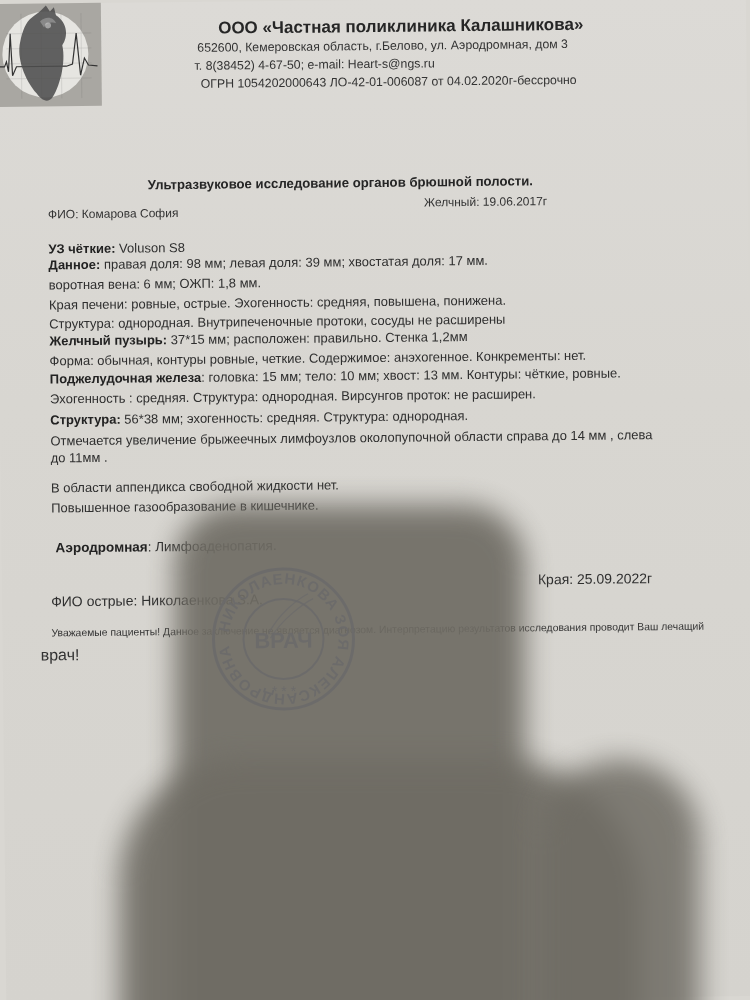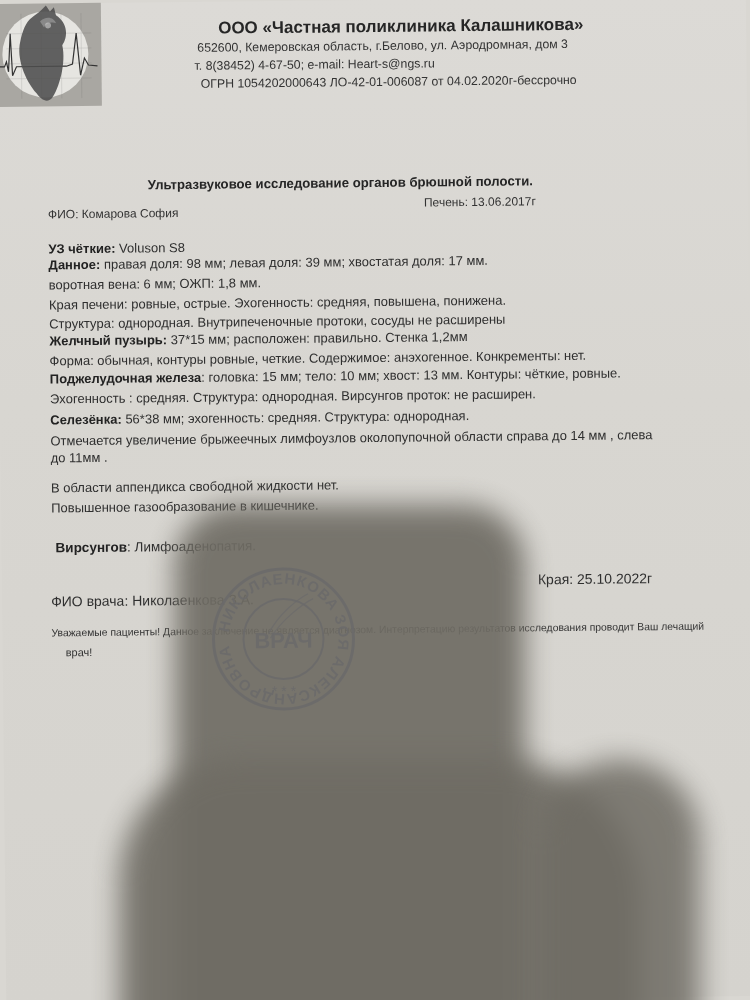--- a/index.html
+++ b/index.html
@@ -46,21 +46,21 @@
   .fio { left: 50px; top: 204px; font-size: 12px; color: #333; }
   .age { left: 426px; top: 196px; font-size: 12px; color: #333; }
 
   .line { position: absolute; left: 50px; white-space: nowrap; font-size: 13px; color: #2f2f2f; }
   .line b { color: #222; }
 
   .concl { left: 54px; top: 537px; font-size: 13.5px; }
   .doctor { left: 49px; top: 590px; font-size: 14px; }
   .date { left: 536px; top: 573px; font-size: 14px; }
   .note { left: 49px; top: 602px; font-size: 10.4px; color: #333; }
-  .note2 { left: 63px; top: 643px; font-size: 11px; color: #333; }
+  .note2 { left: 38px; top: 643px; font-size: 16px; color: #333; }
 
   .stamp { position: absolute; left: 206px; top: 563px; width: 150px; height: 150px; }
 </style>
 </head>
 <body>
 
 <div class="paper">
 
   <div class="logo">
     <div class="circle"></div>
@@ -87,47 +87,47 @@
   <div class="t phone">т. 8(38452) 4-67-50;  e-mail: Heart-s@ngs.ru</div>
   <div class="t ogrn">ОГРН  1054202000643     ЛО-42-01-006087 от 04.02.2020г-бессрочно</div>
 
   <div class="t title">Ультразвуковое исследование органов брюшной полости.</div>
 
   <div class="t fio">
     <span>ФИО:</span>
     <span>Комарова София</span>
   </div>
   <div class="t age">
-    <span>Печень:</span>
-    <span>13.06.2017г</span>
+    <span>Желчный:</span>
+    <span>19.06.2017г</span>
   </div>
 
   <div class="line" style="top:238px"><b>УЗ чёткие:</b><span> Voluson S8</span></div>
   <div class="line" style="top:254px"><b>Данное:</b><span> правая доля: 98 мм;  левая доля: 39 мм; хвостатая доля: 17  мм.</span></div>
   <div class="line" style="top:274px"><span>воротная вена: 6 мм;     ОЖП:   1,8  мм.</span></div>
   <div class="line" style="top:294px"><span>Края печени: ровные, острые. Эхогенность: средняя, повышена, понижена.</span></div>
   <div class="line" style="top:313px"><span>Структура: однородная. Внутрипеченочные протоки, сосуды не расширены</span></div>
   <div class="line" style="top:330px"><b>Желчный пузырь:</b><span> 37*15 мм; расположен: правильно. Стенка 1,2мм</span></div>
   <div class="line" style="top:350px"><span>Форма: обычная, контуры ровные, четкие. Содержимое:  анэхогенное. Конкременты: нет.</span></div>
   <div class="line" style="top:368px"><b>Поджелудочная железа</b><span>:   головка:  15 мм;  тело: 10  мм; хвост:  13 мм. Контуры: чёткие, ровные.</span></div>
   <div class="line" style="top:388px"><span>Эхогенность :  средняя. Структура: однородная. Вирсунгов проток: не расширен.</span></div>
-  <div class="line" style="top:409px"><b>Селезёнка:</b><span> 56*38 мм; эхогенность: средняя. Структура: однородная.</span></div>
+  <div class="line" style="top:409px"><b>Структура:</b><span> 56*38 мм; эхогенность: средняя. Структура: однородная.</span></div>
   <div class="line" style="top:430px"><span>Отмечается увеличение брыжеечных лимфоузлов околопупочной области справа до 14 мм , слева</span></div>
   <div class="line" style="top:447px"><span>до 11мм .</span></div>
   <div class="line" style="top:477px"><span>В области аппендикса свободной жидкости нет.</span></div>
   <div class="line" style="top:497px"><span>Повышенное газообразование в кишечнике.</span></div>
 
-  <div class="line concl"><b>Вирсунгов</b><span>: Лимфоаденопатия.</span></div>
+  <div class="line concl"><b>Аэродромная</b><span>: Лимфоаденопатия.</span></div>
 
   <div class="line date">
     <span>Края:</span>
-    <span>25.10.2022г</span>
+    <span>25.09.2022г</span>
   </div>
   <div class="line doctor">
-    <span>ФИО врача:</span>
+    <span>ФИО острые:</span>
     <span>Николаенкова З.А.</span>
   </div>
   <div class="line note" style="top:624px">Уважаемые пациенты! Данное заключение не является диагнозом. Интерпретацию результатов исследования проводит Ваш лечащий</div>
   <div class="line note2">врач!</div>
 
   <svg class="stamp" viewBox="0 0 150 150">
     <defs>
       <path id="ringPath" d="M75,75 m-55,0 a55,55 0 1,1 110,0 a55,55 0 1,1 -110,0"></path>
     </defs>
     <circle cx="75" cy="75" r="70" fill="none" stroke="#3a54b8" stroke-width="3" opacity="0.85"></circle>

